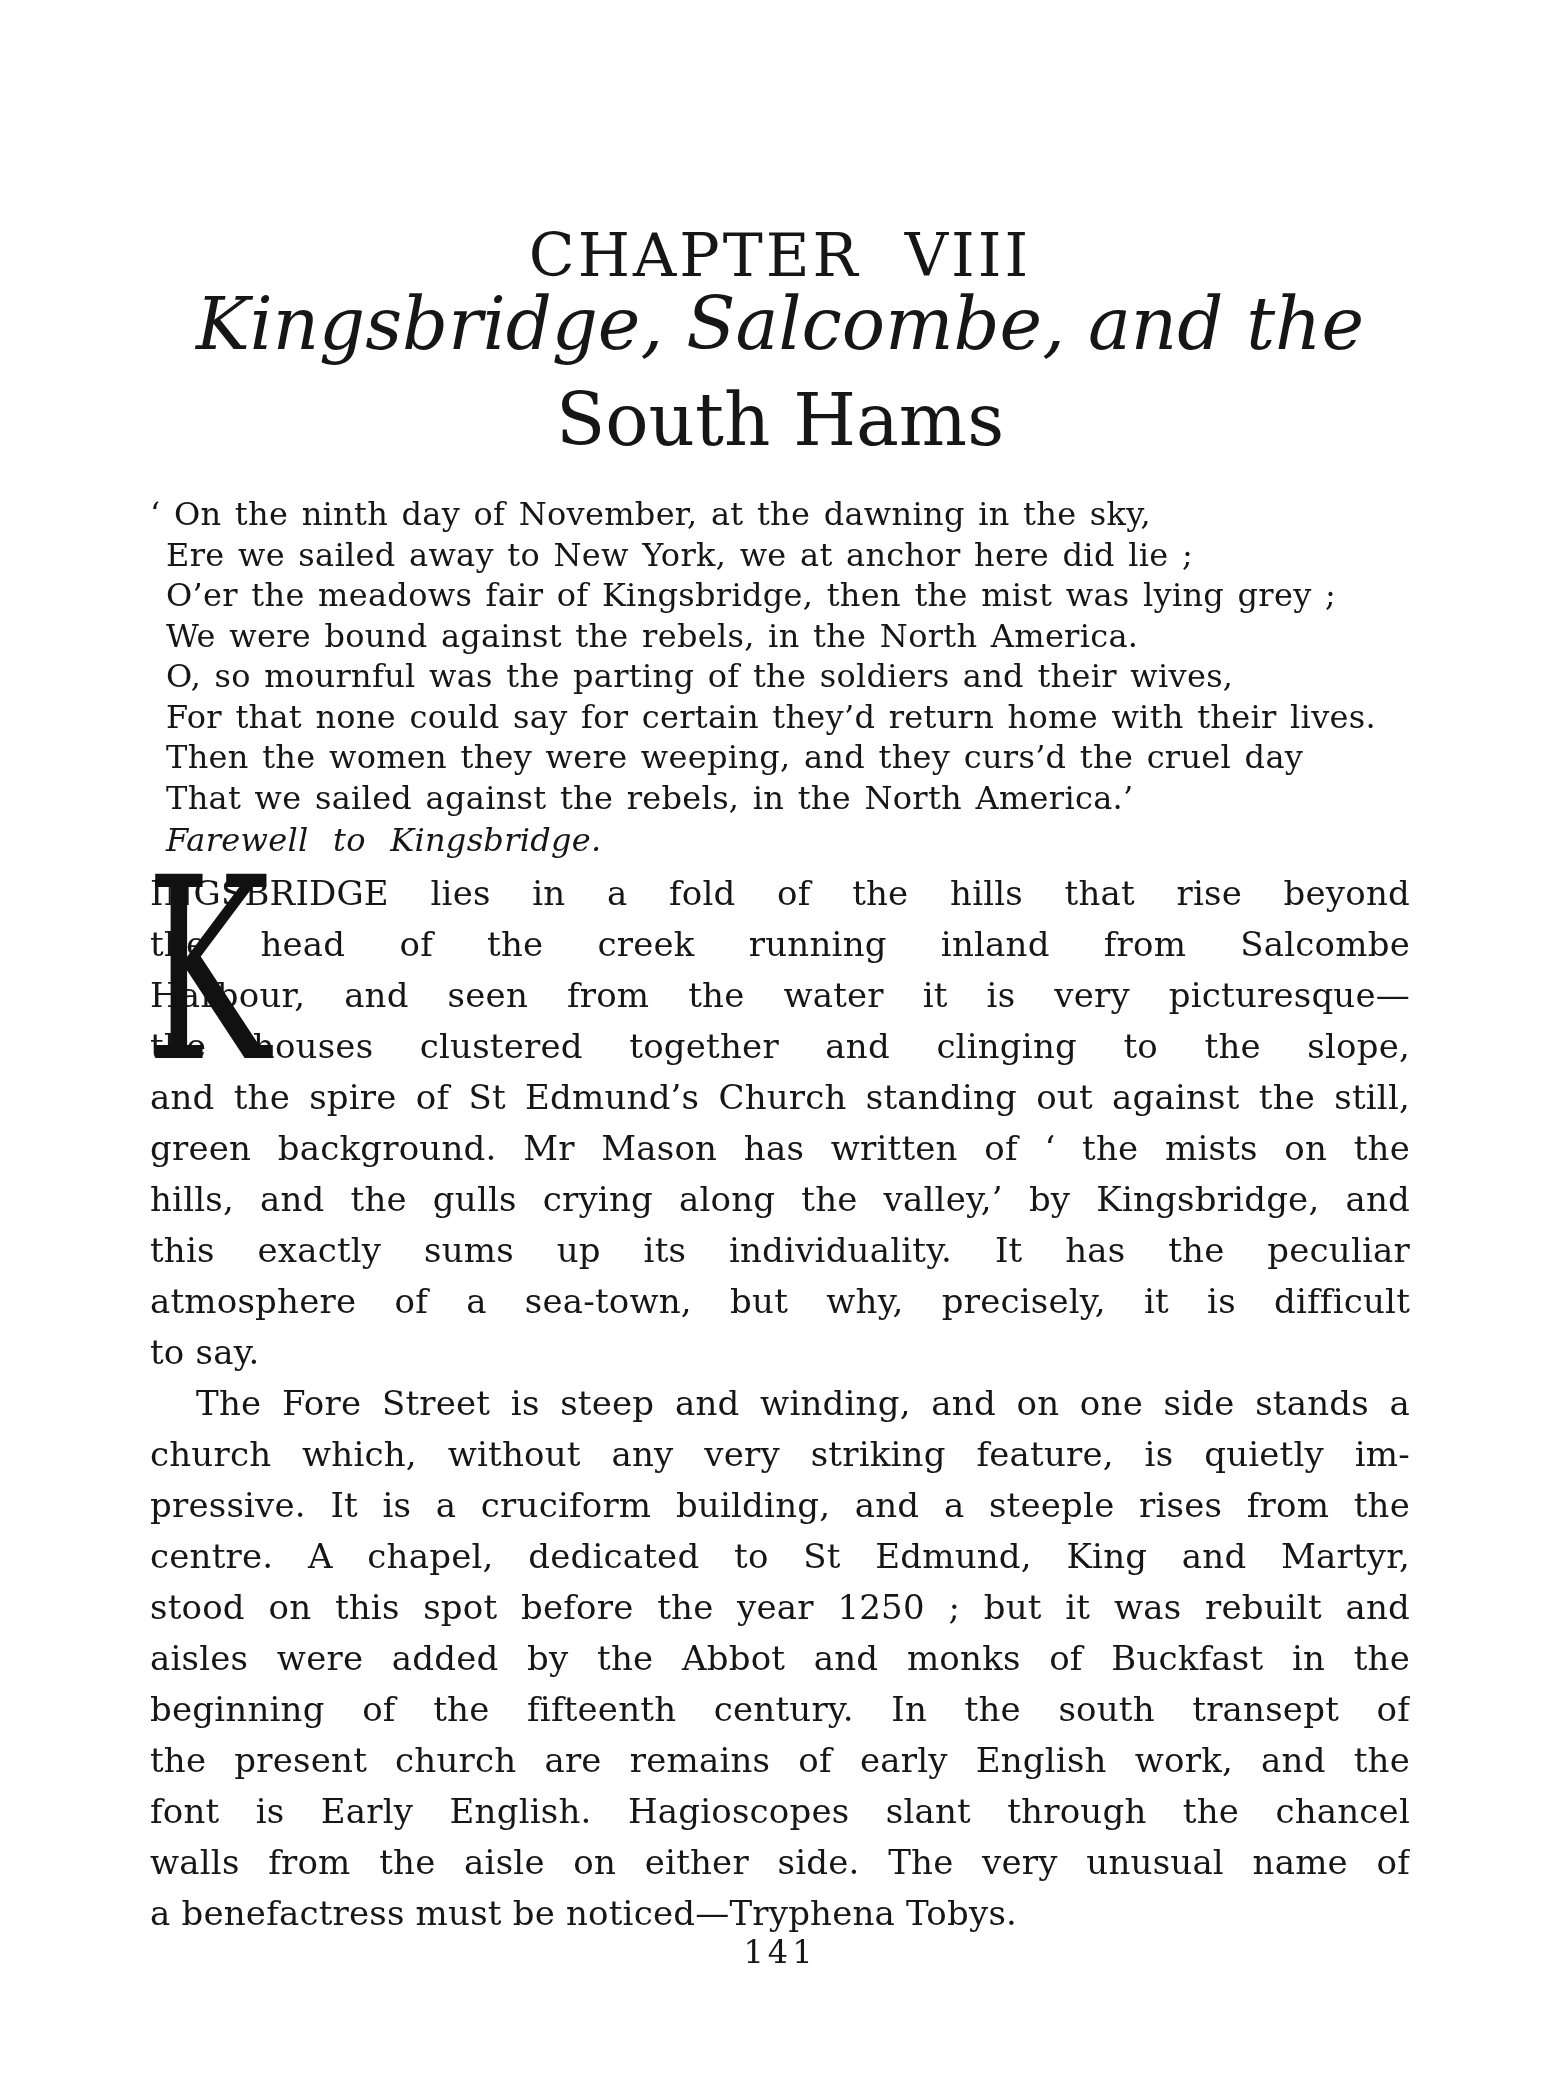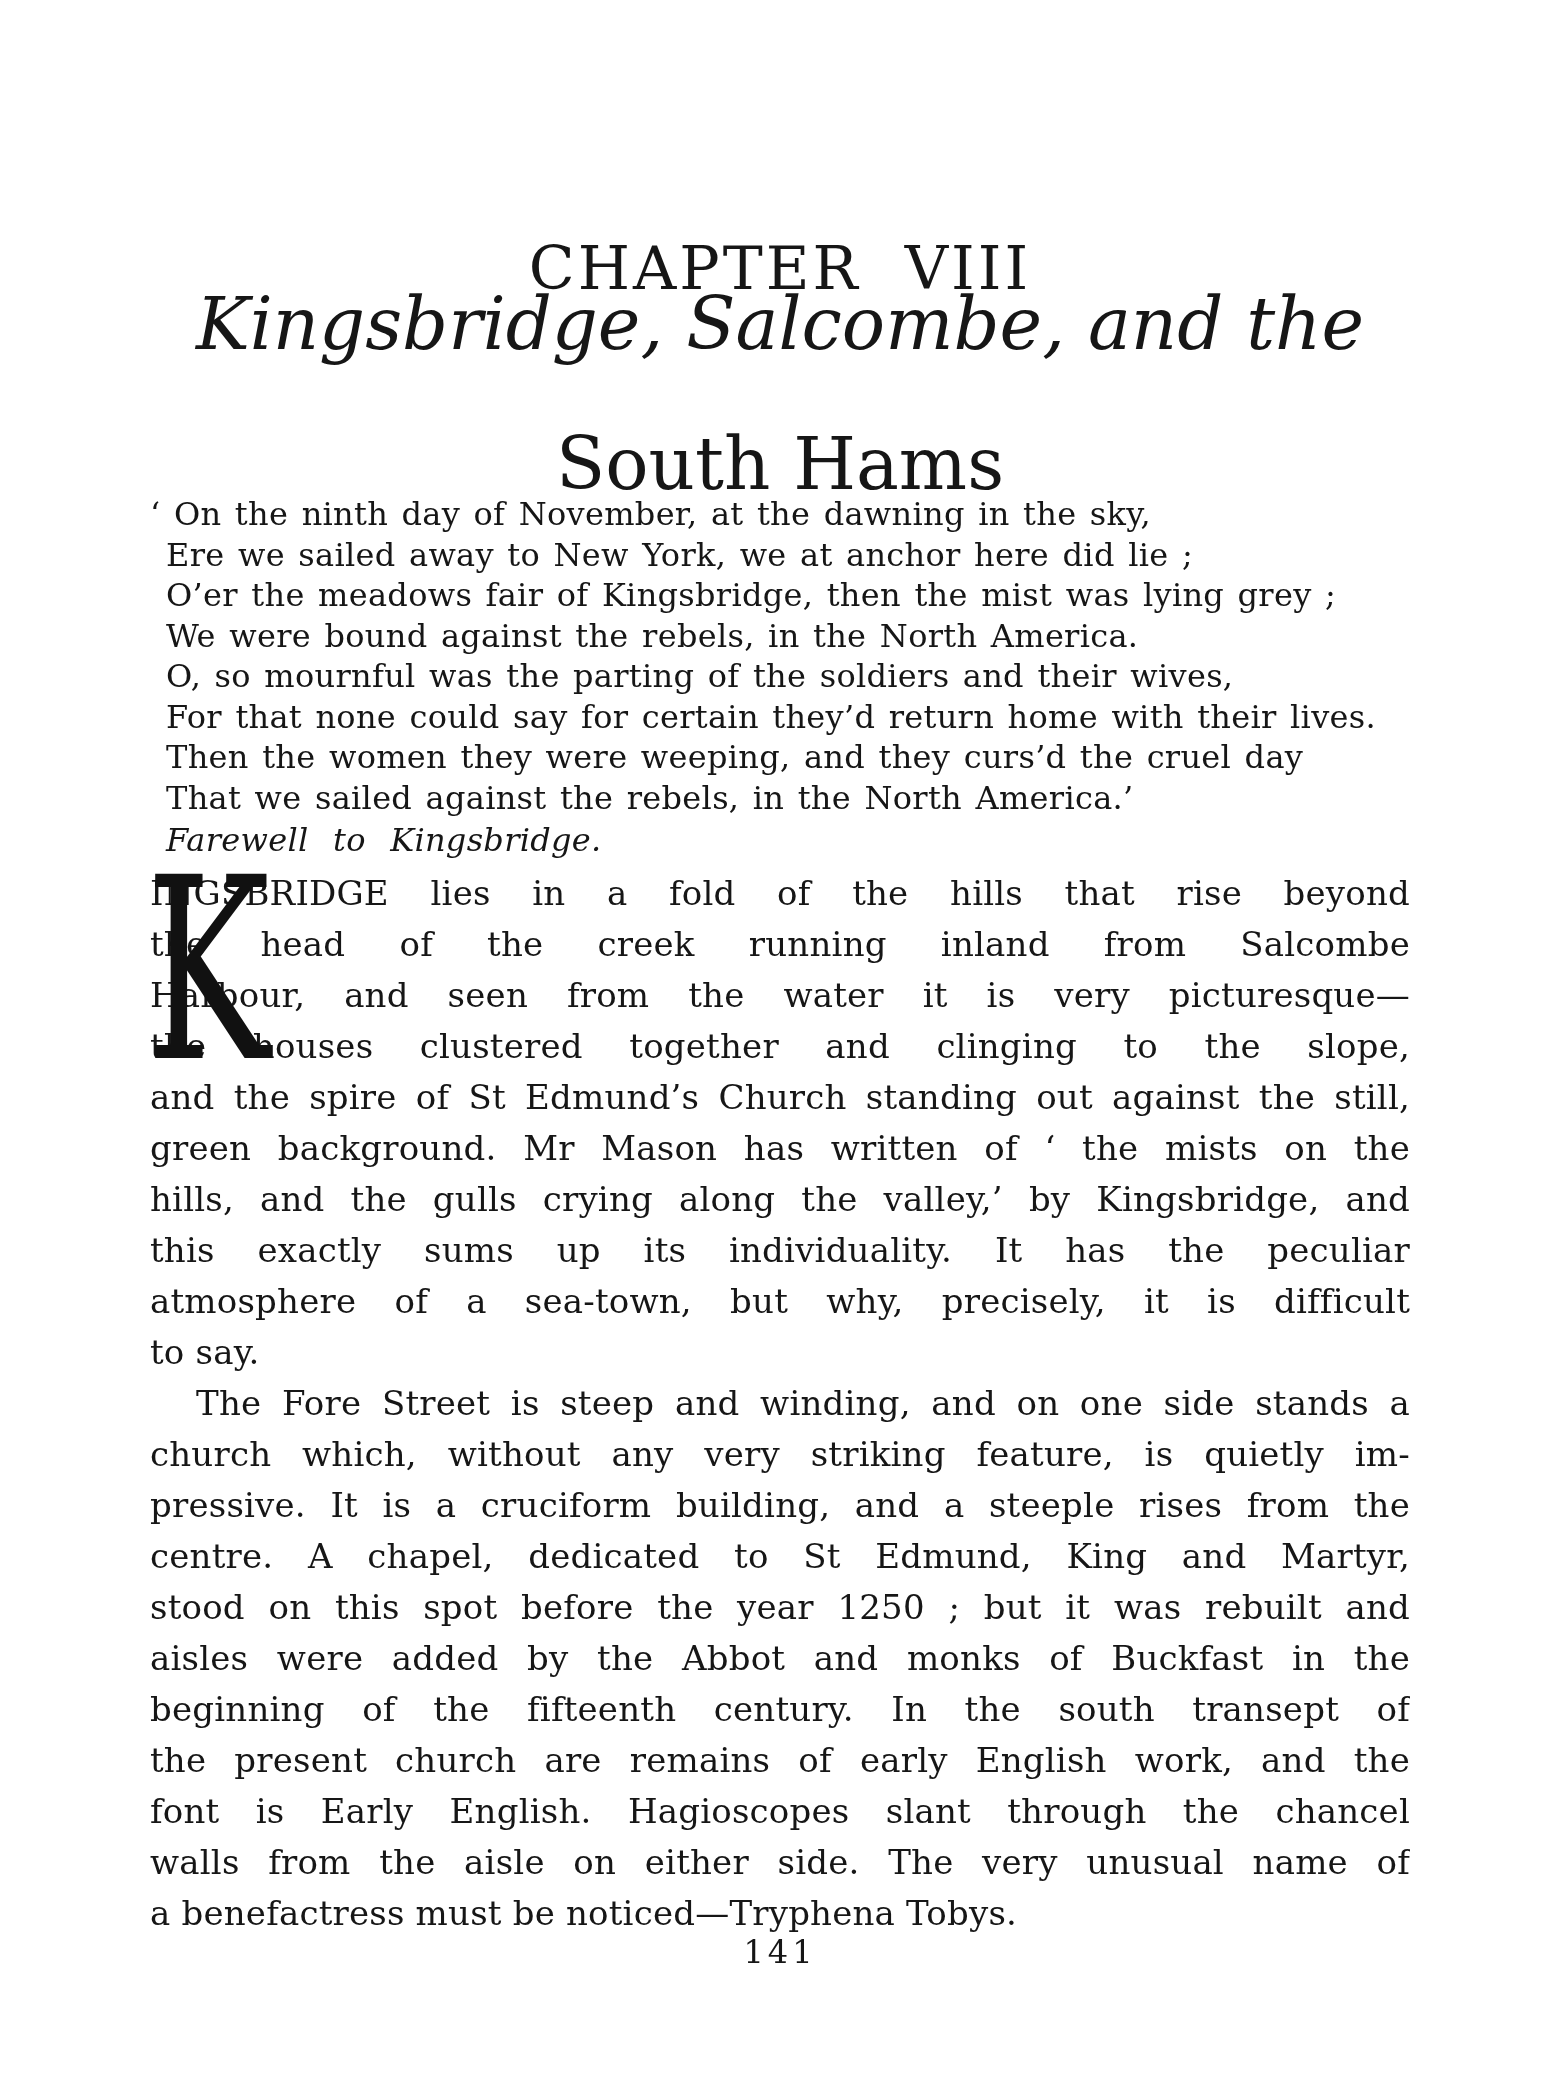--- a/index.html
+++ b/index.html
@@ -8,30 +8,30 @@
     width:1560px;height:2073px;
     background:#ffffff;
     color:#161616;
     font-family:"DejaVu Serif","Liberation Serif",serif;
     overflow:hidden;
   }
   .textblock{position:absolute;left:150px;width:1260px;}
 
   
   .chapter{
-    top:238px;
+    top:225px;
     text-align:center;
     font-size:60px;line-height:60px;
     letter-spacing:3px;word-spacing:22px;
   }
 
   
   .title{text-align:center;font-size:72px;line-height:72px;}
   .t1{top:288px;font-style:italic;}
-  .t2{top:428px;}
+  .t2{top:384px;}
 
   
   .poem{top:494px;font-size:32px;line-height:40.5px;padding-left:16px;width:1244px;}
   .poem-line{white-space:nowrap;letter-spacing:0.3px;word-spacing:3px;}
   .poem-line.first{text-indent:-16px;}
   .it{}
   .attrib{
     text-align:left;font-style:italic;
     word-spacing:14px;letter-spacing:0.3px;
     line-height:44px;padding-right:2px;

